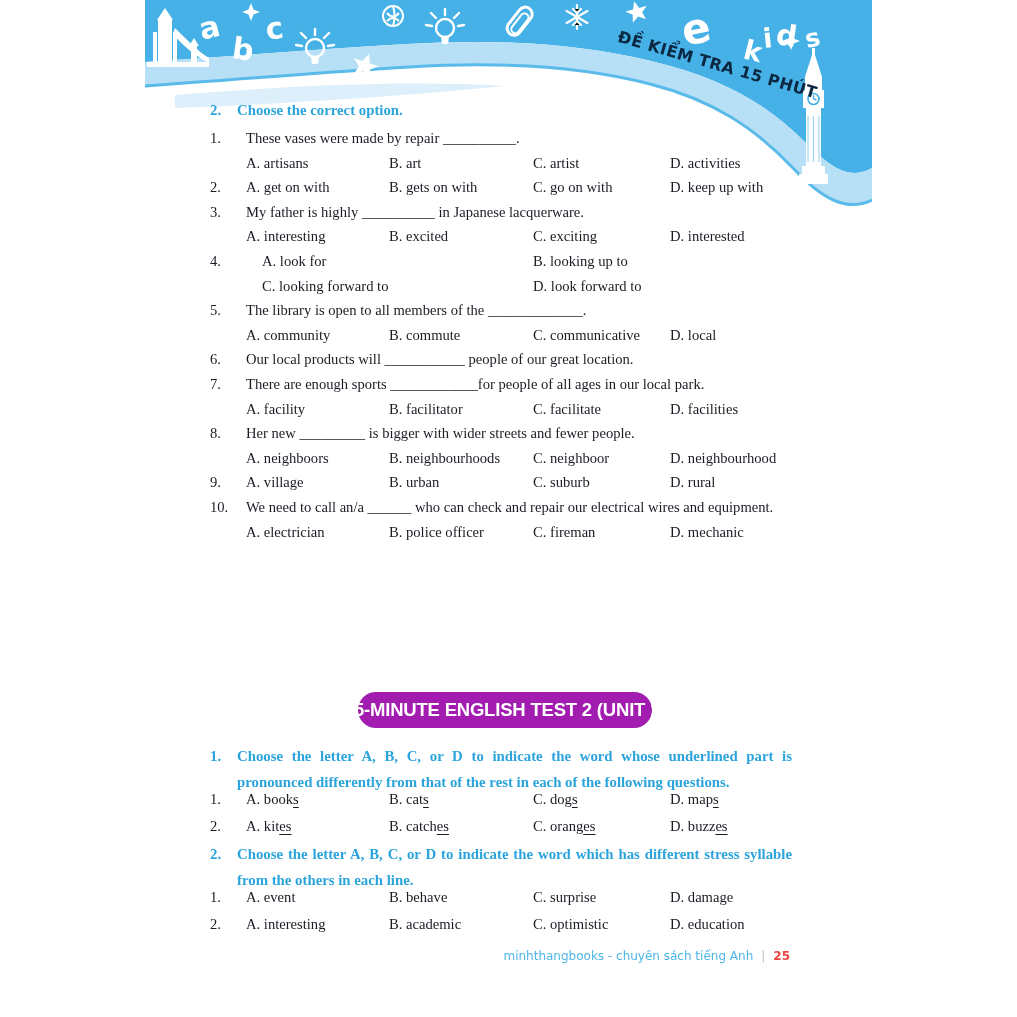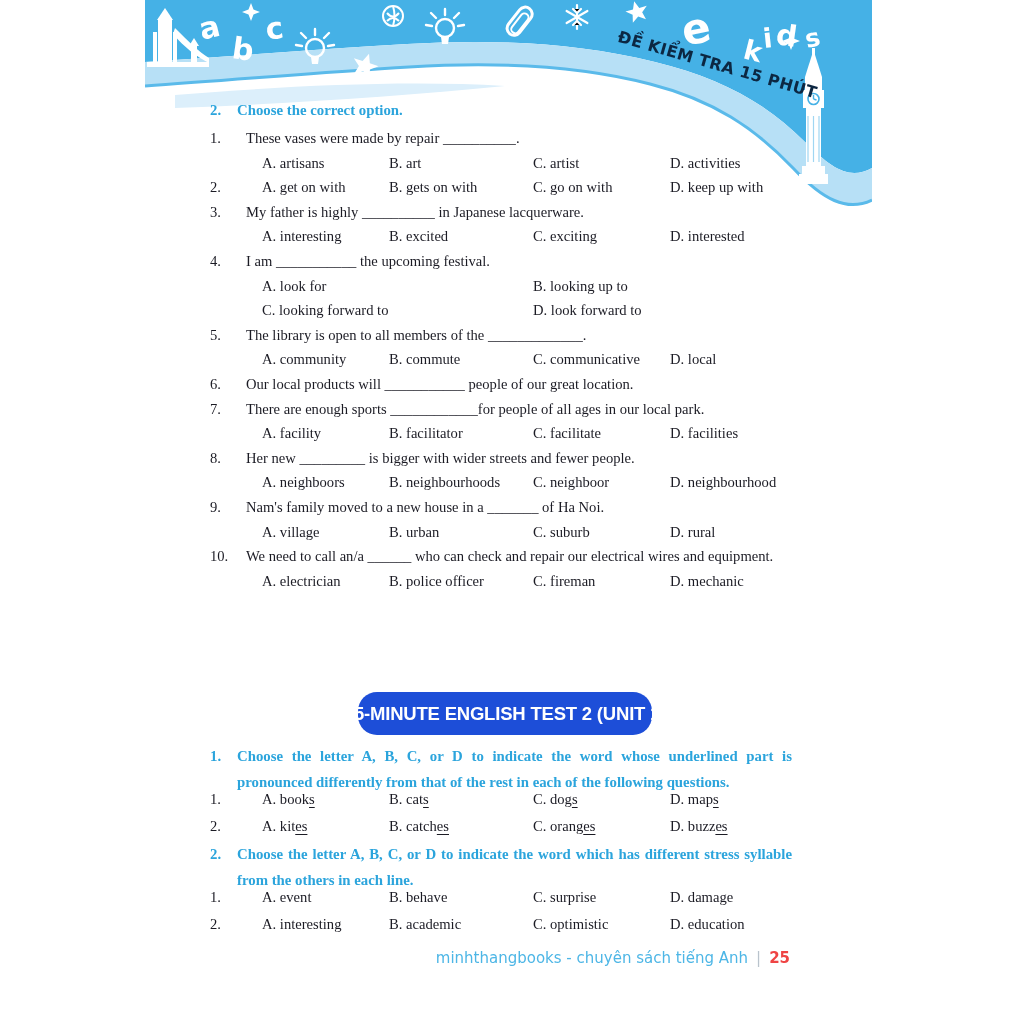--- a/index.html
+++ b/index.html
@@ -25,40 +25,40 @@
   #p2-head  { top:841px; }
 
   #t1-questions { position:absolute; left:210px; top:126px; width:582px;
                   font-size:14.6px; line-height:24.6px; }
   .q { display:flex; }
   .qn { width:36px; flex:none; }
   .qb { flex:1; min-width:0; }
   .qt.justify { text-align:justify; }
   .opts { position:relative; height:24.6px; }
   .opt { position:absolute; top:0; white-space:nowrap; }
-  .o0 { left:16px;text-align:center; } .o1 { left:143px; } .o2 { left:287px; } .o3 { left:424px; }
+  .o0 { left:0;text-align:center; } .o1 { left:143px; } .o2 { left:287px; } .o3 { left:424px; }
   .opts.tc .oA { left:16px; } .opts.tc .oB { left:287px;text-align:right; }
 
   .qrow { position:absolute; left:210px; width:582px; font-size:14.6px; }
   #p1-rows { top:786px; } #p2-rows { top:884px; }
   .qrow .q { height:27px; line-height:27px; }
   .u { text-decoration:underline; text-underline-offset:2.5px; }
 
   
   #banner {
-    position:absolute; left:358px; top:692px; width:294px; height:43px;
-    background:#1d4ed8; border-radius:19px;
+    position:absolute; left:358px; top:692px; width:294px; height:36px;
+    background:#a21caf; border-radius:19px;
     display:flex; align-items:center; justify-content:center;
     color:#ffffff; font-family:"Liberation Sans", sans-serif;
     font-weight:bold; font-size:18.5px; letter-spacing:-0.2px; white-space:nowrap;
   }
   
   #footer {
     position:absolute; top:949px; right:227px; display:flex; align-items:center;
-    font-family:"DejaVu Sans", sans-serif; font-size:15px; white-space:nowrap;margin-left:43px;
+    font-family:"DejaVu Sans", sans-serif; font-size:12px; white-space:nowrap;margin-left:43px;
   }
   #footer .brand { color:#4db6e6; }
   #footer .sep { color:#b9c3cc; margin:0 8px; font-weight:normal; }
   #footer .pg { color:#ef4444; font-weight:bold; }
 </style>
 </head>
 <body>
 
 <div id="canvas">
 
@@ -196,21 +196,20 @@
           <span class="opt o1">B. excited</span>
           <span class="opt o2">C. exciting</span>
           <span class="opt o3">D. interested</span>
         </div>
       </div>
     </div>
 
     <div class="q">
       <span class="qn">4.</span>
       <div class="qb">
-        <div class="qt">I am ___________ the upcoming festival.</div>
         <div class="opts tc">
           <span class="opt oA">A. look for</span>
           <span class="opt oB">B. looking up to</span>
         </div>
         <div class="opts tc">
           <span class="opt oA">C. looking forward to</span>
           <span class="opt oB">D. look forward to</span>
         </div>
       </div>
     </div>
@@ -257,21 +256,20 @@
           <span class="opt o1">B. neighbourhoods</span>
           <span class="opt o2">C. neighboor</span>
           <span class="opt o3">D. neighbourhood</span>
         </div>
       </div>
     </div>
 
     <div class="q">
       <span class="qn">9.</span>
       <div class="qb">
-        <div class="qt">Nam's family moved to a new house in a _______ of Ha Noi.</div>
         <div class="opts">
           <span class="opt o0">A. village</span>
           <span class="opt o1">B. urban</span>
           <span class="opt o2">C. suburb</span>
           <span class="opt o3">D. rural</span>
         </div>
       </div>
     </div>
 
     <div class="q">

